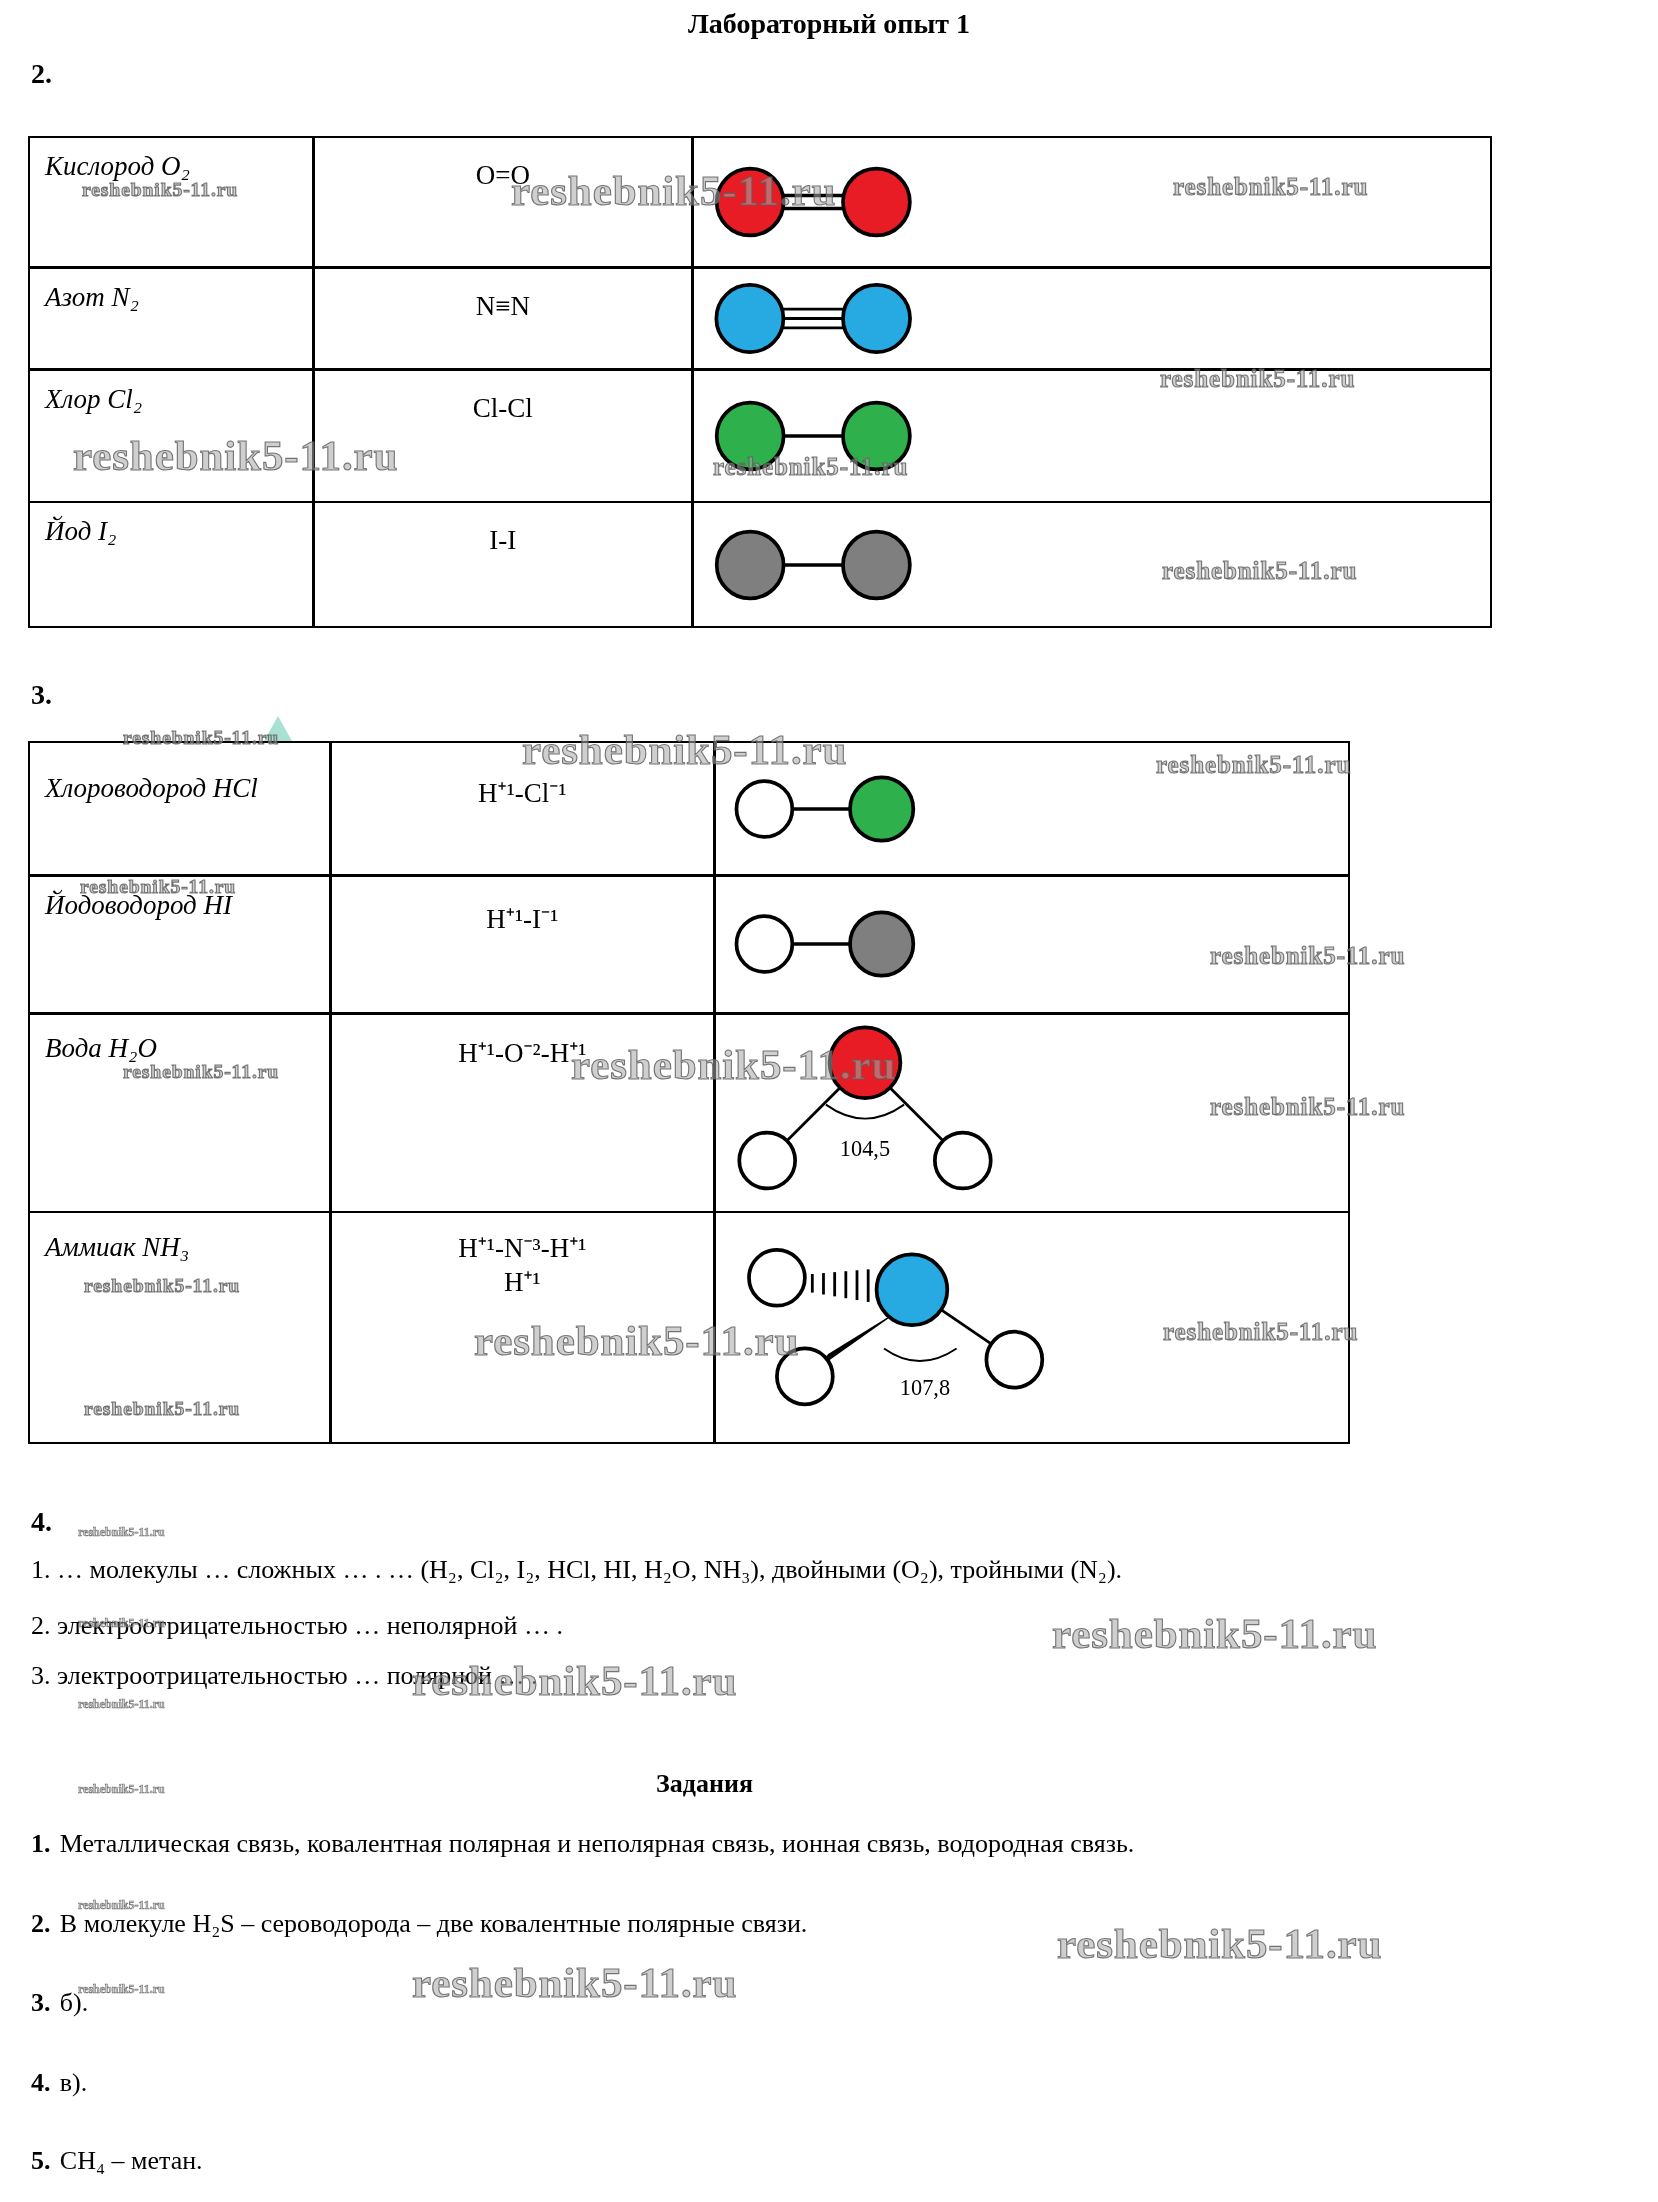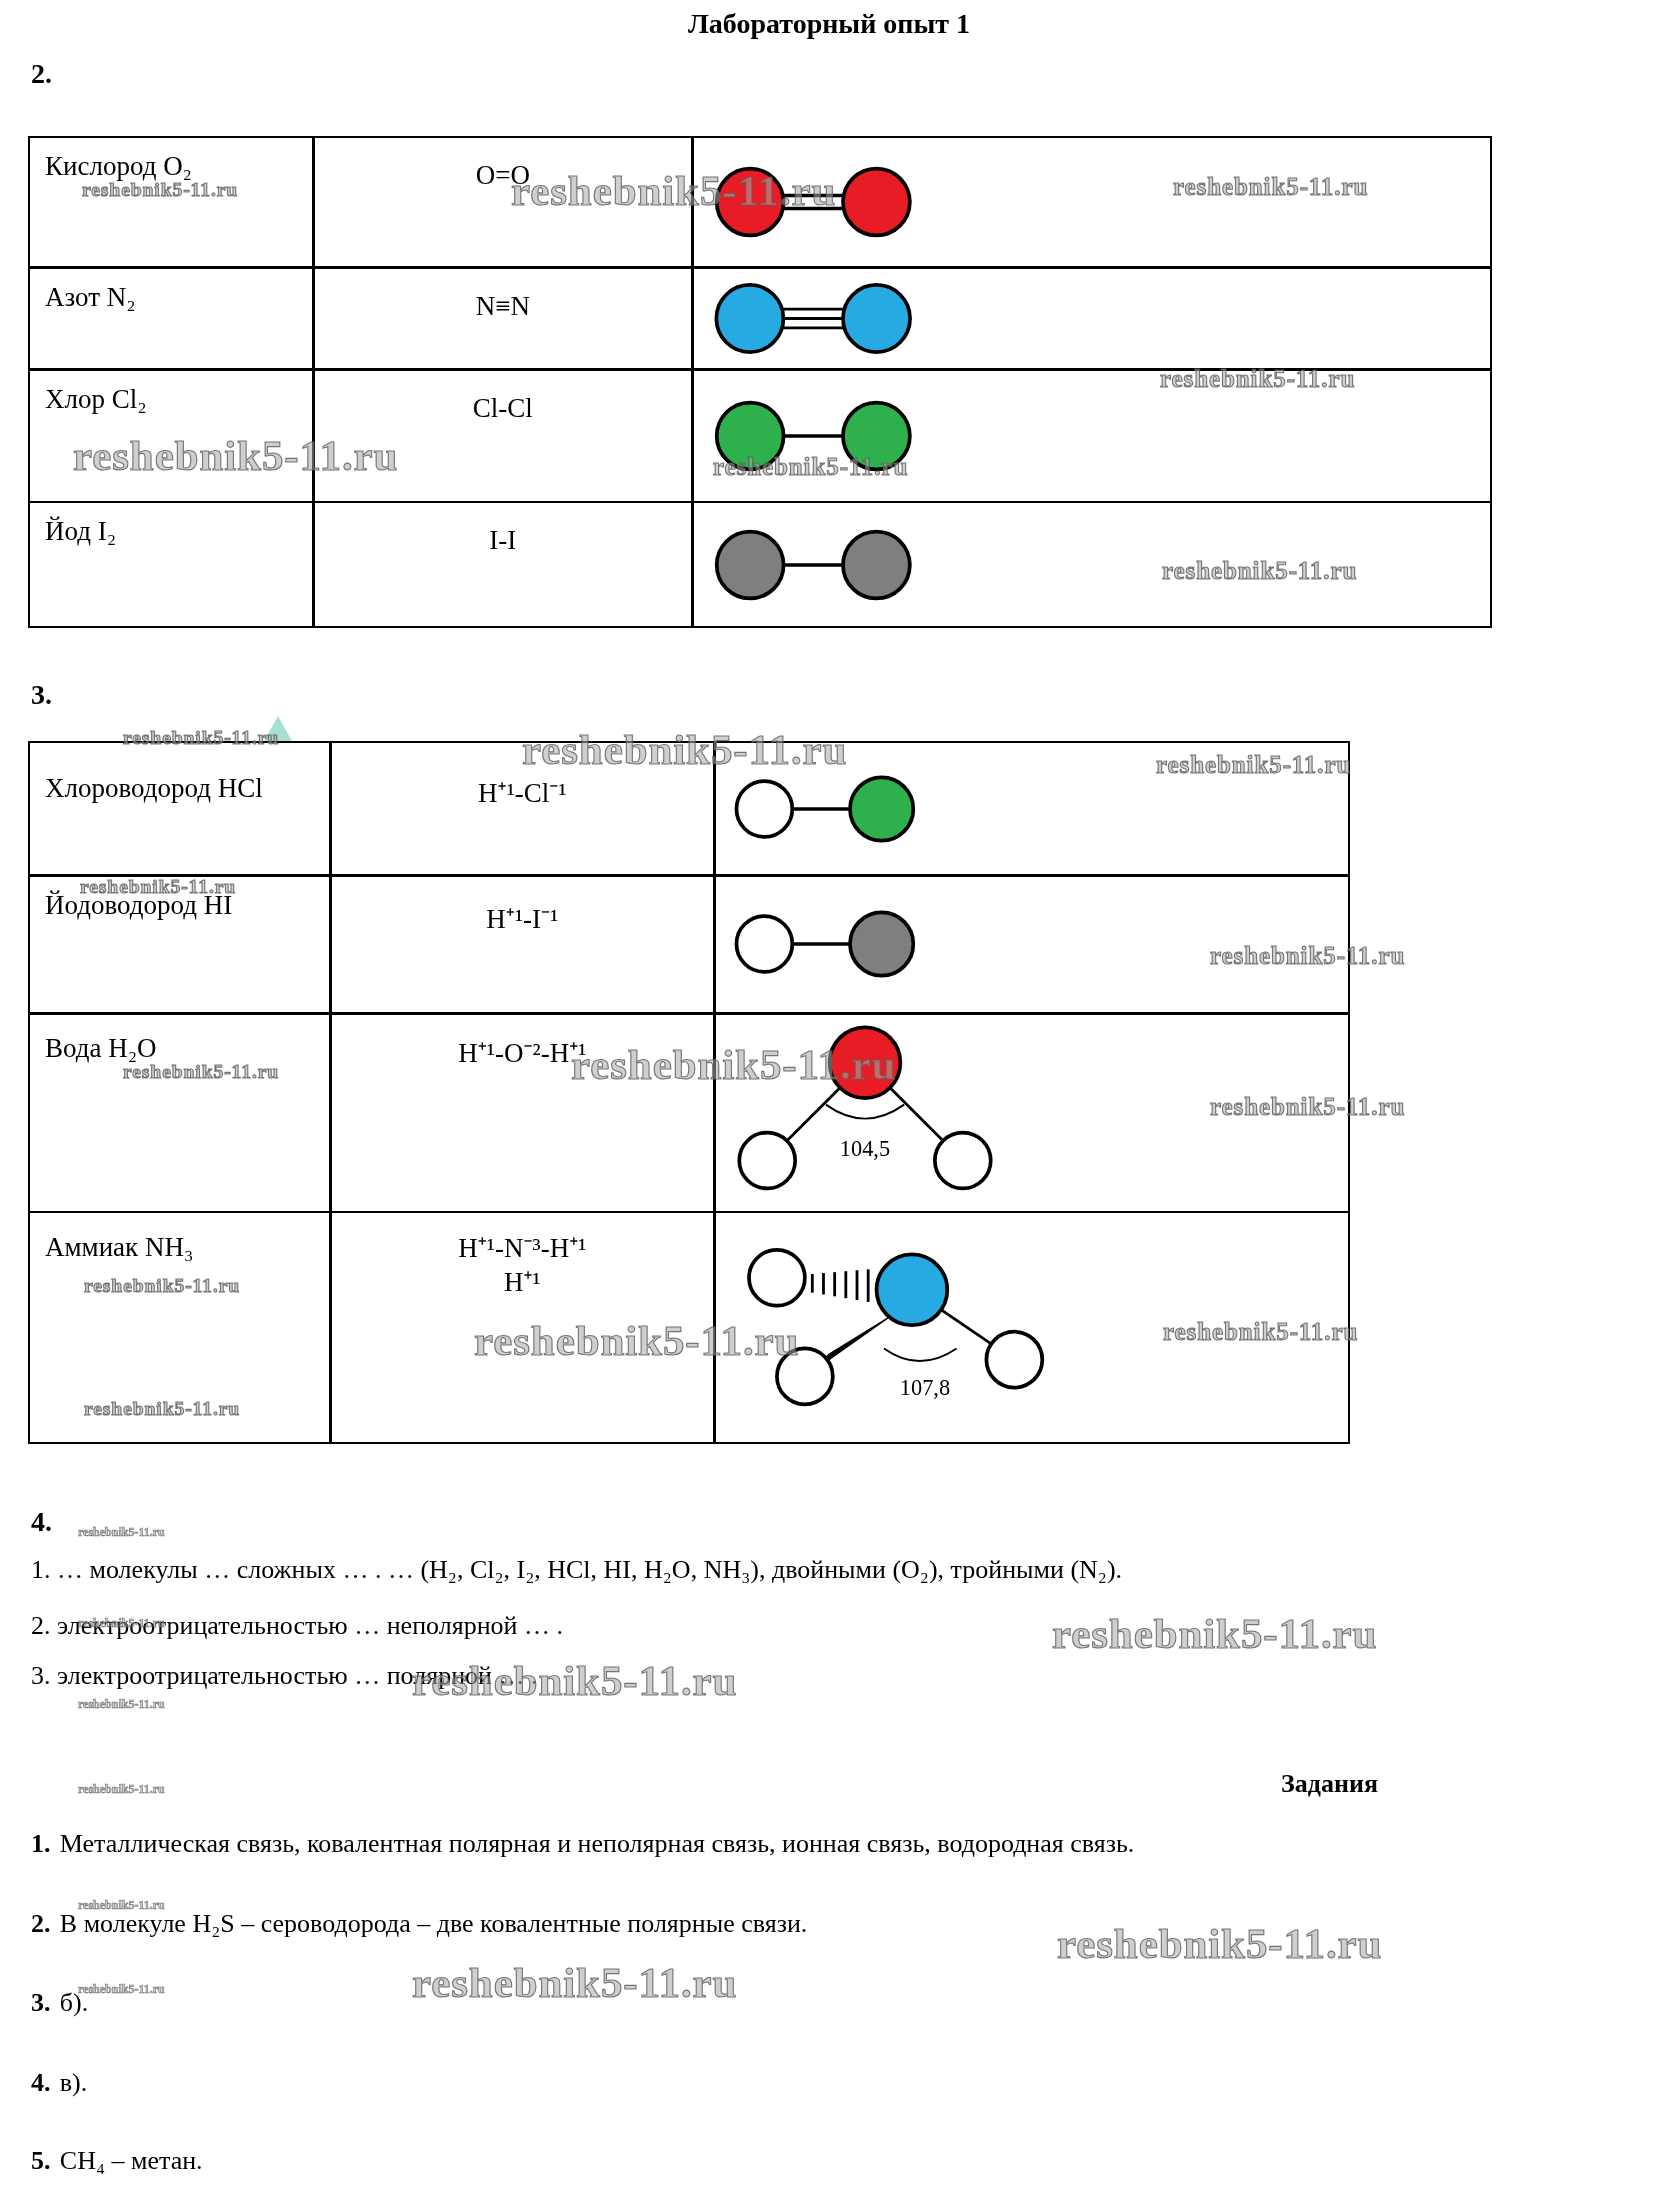--- a/index.html
+++ b/index.html
@@ -24,38 +24,38 @@
     background:#000; border:2.8px solid #000;
     z-index:1;
   }
   .tbl1 { top:136px; left:28px; width:1464px;
           grid-template-columns:282px 376px 1fr;
           grid-template-rows:128px 99px 130px 123px; }
   .tbl2 { top:741px; left:28px; width:1322px;
           grid-template-columns:299px 381px 1fr;
           grid-template-rows:131px 135px 196px 229px; }
   .cell { background:#fff; font-size:27px; }
-  .c-name { padding:13px 13px 0 15px; }
+  .c-name { padding:13px 13px 0 15px;font-style:italic; }
   .c-formula { padding-top:22px; text-align:center; }
   .c-diagram { display:flex; align-items:center; justify-content:flex-start; }
   .pt30 { padding-top:30px; }
   .pt60 { }
   .pt20 { padding-top:18.6px; }
   .formula-stack div { line-height:1.25; }
 
   .atom { stroke:#000; stroke-width:4; }
   .bond { stroke:#000; stroke-width:4; }
   .bond-thin { stroke:#000; stroke-width:3; }
   .hash line { stroke:#000; stroke-width:3; }
   .arc { stroke:#000; stroke-width:2; fill:none; }
   .angle-label { font-size:24px; font-family:"Liberation Serif", serif;
                  text-anchor:middle; fill:#000; }
 
   .body-line { position:absolute; left:31px; font-size:26px; white-space:nowrap; z-index:1; }
-  .tasks-heading { position:absolute; left:31px; width:1347px; text-align:right;
+  .tasks-heading { position:absolute; left:31px; width:1347px; text-align:center;
                    font-size:26px; font-weight:bold; z-index:1; }
   .task-num { font-weight:bold; margin-right:9.3px; }
 
   .wm {
     position:absolute; z-index:3; pointer-events:none; white-space:nowrap;
     font-family:"Liberation Serif", serif; font-weight:bold;
     color:rgba(168,168,168,0.55);
     -webkit-text-stroke:1.1px rgba(95,95,95,0.85);
     letter-spacing:0.9px;
   }

